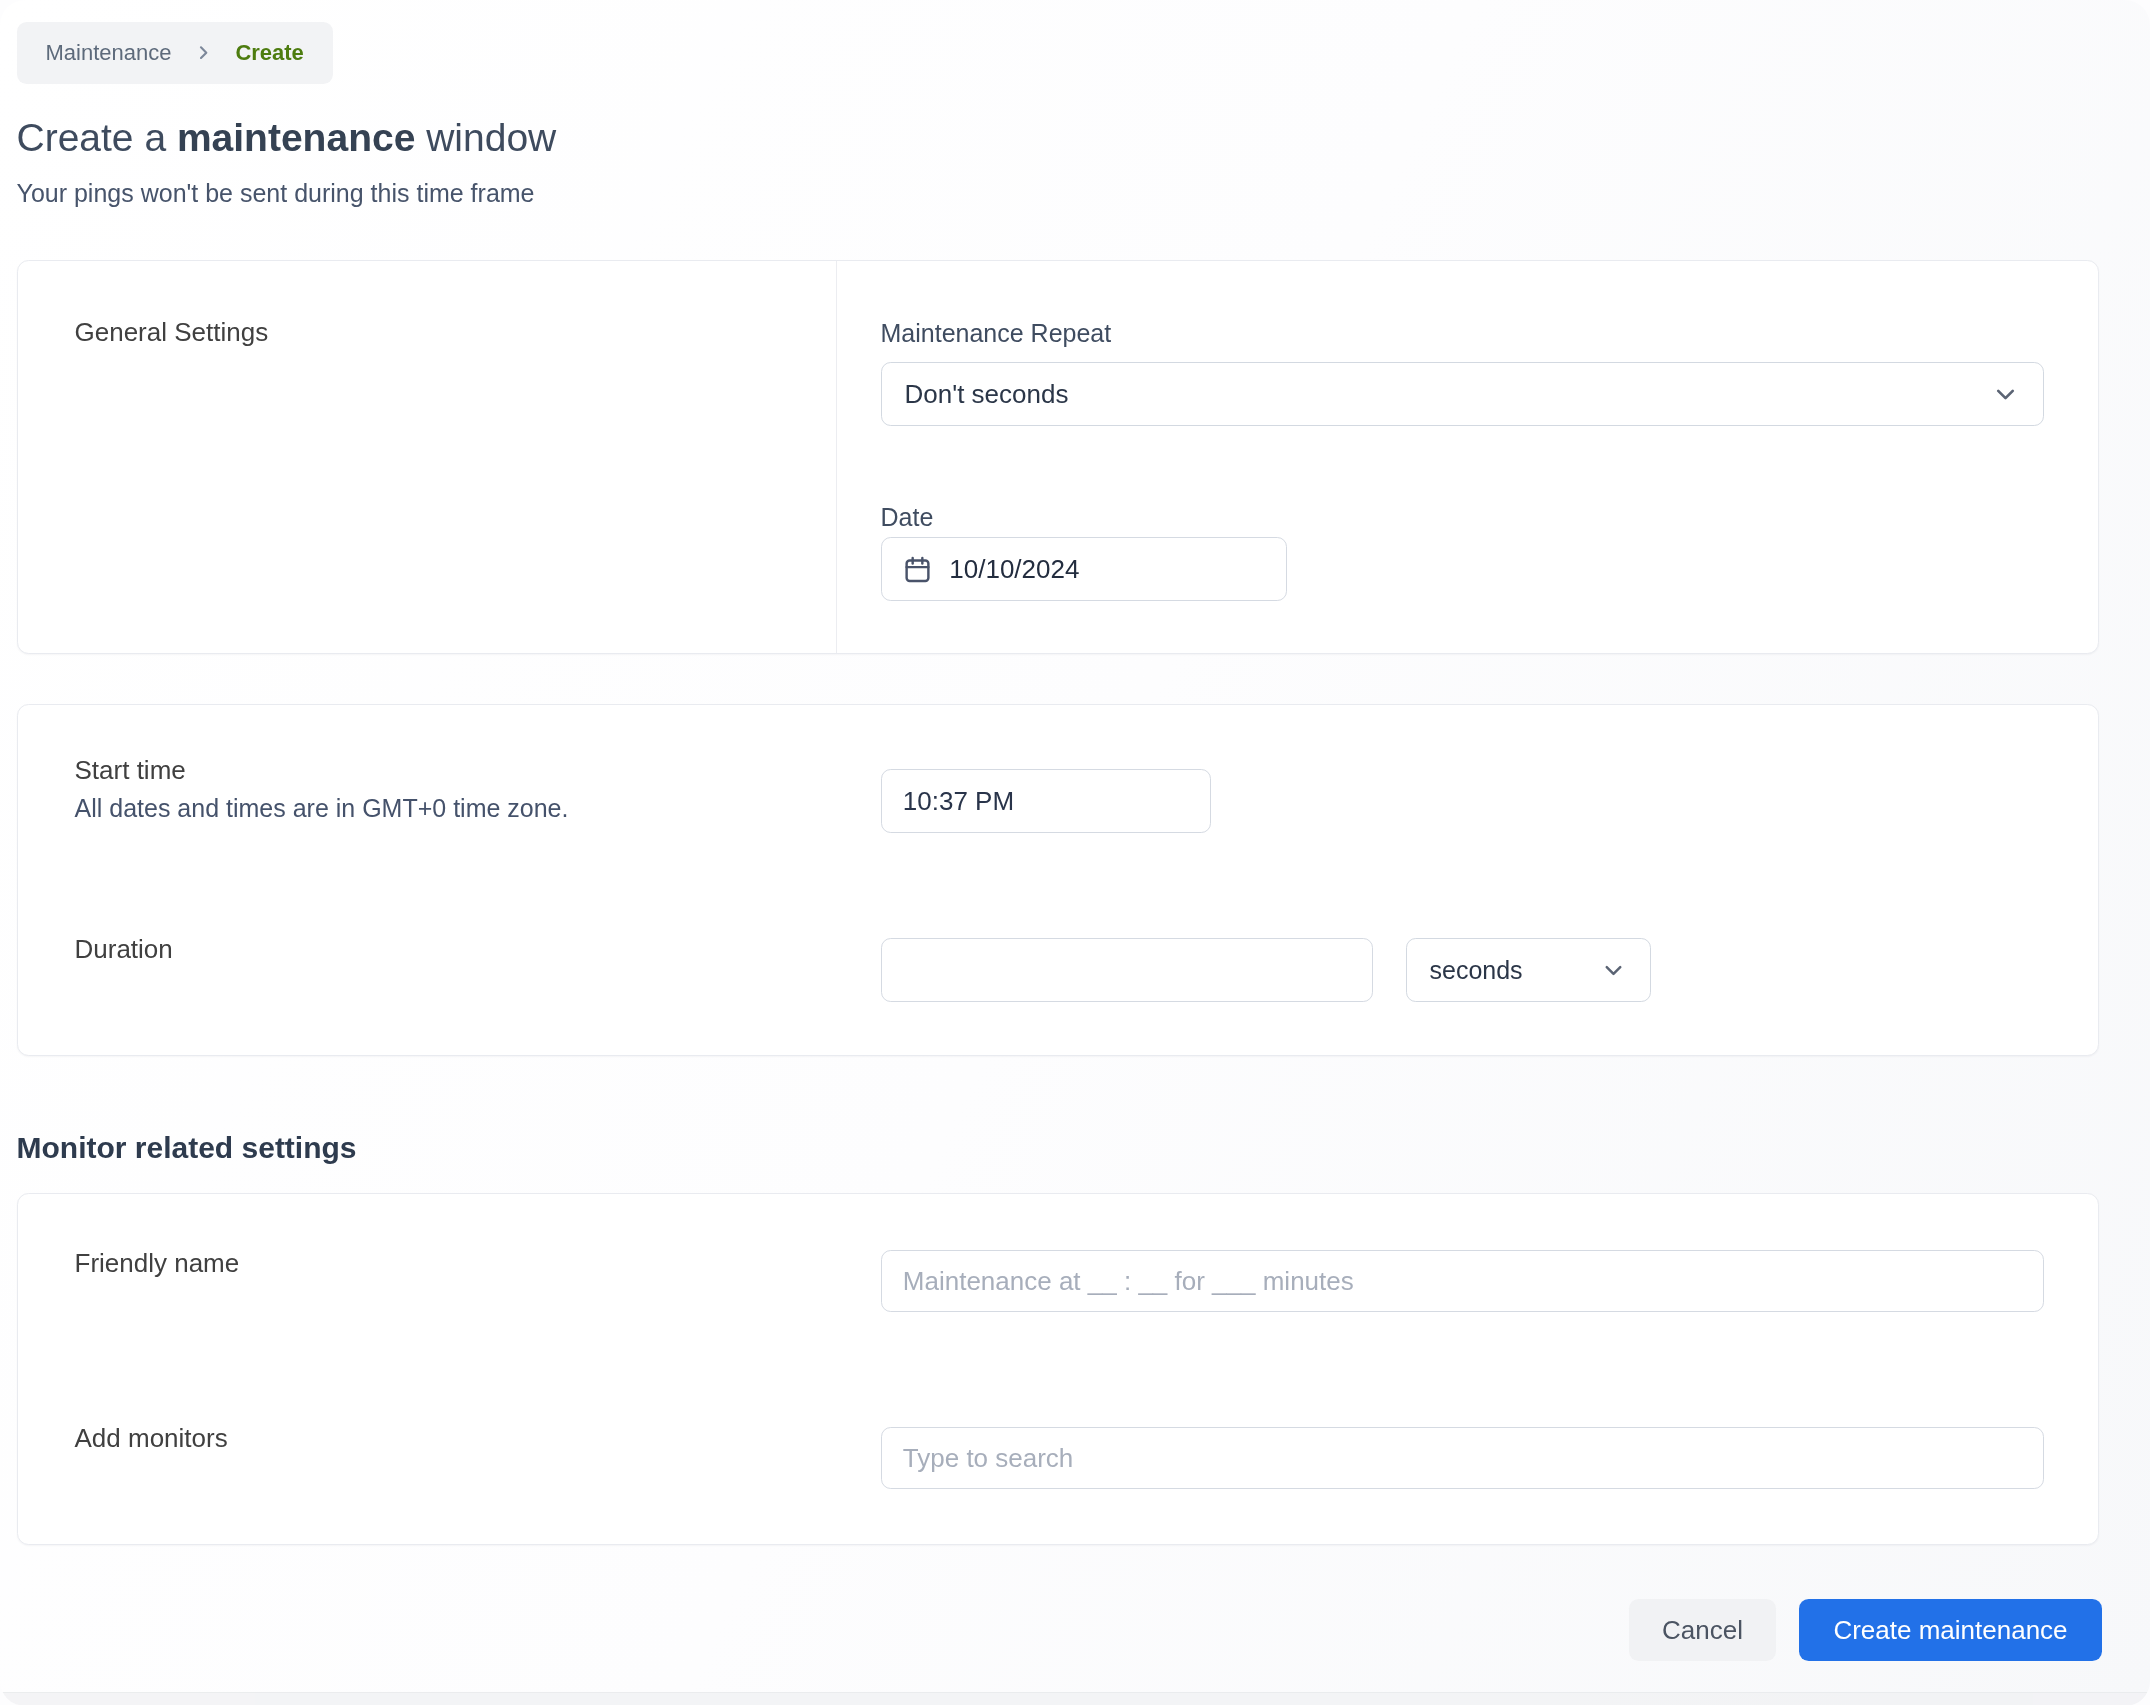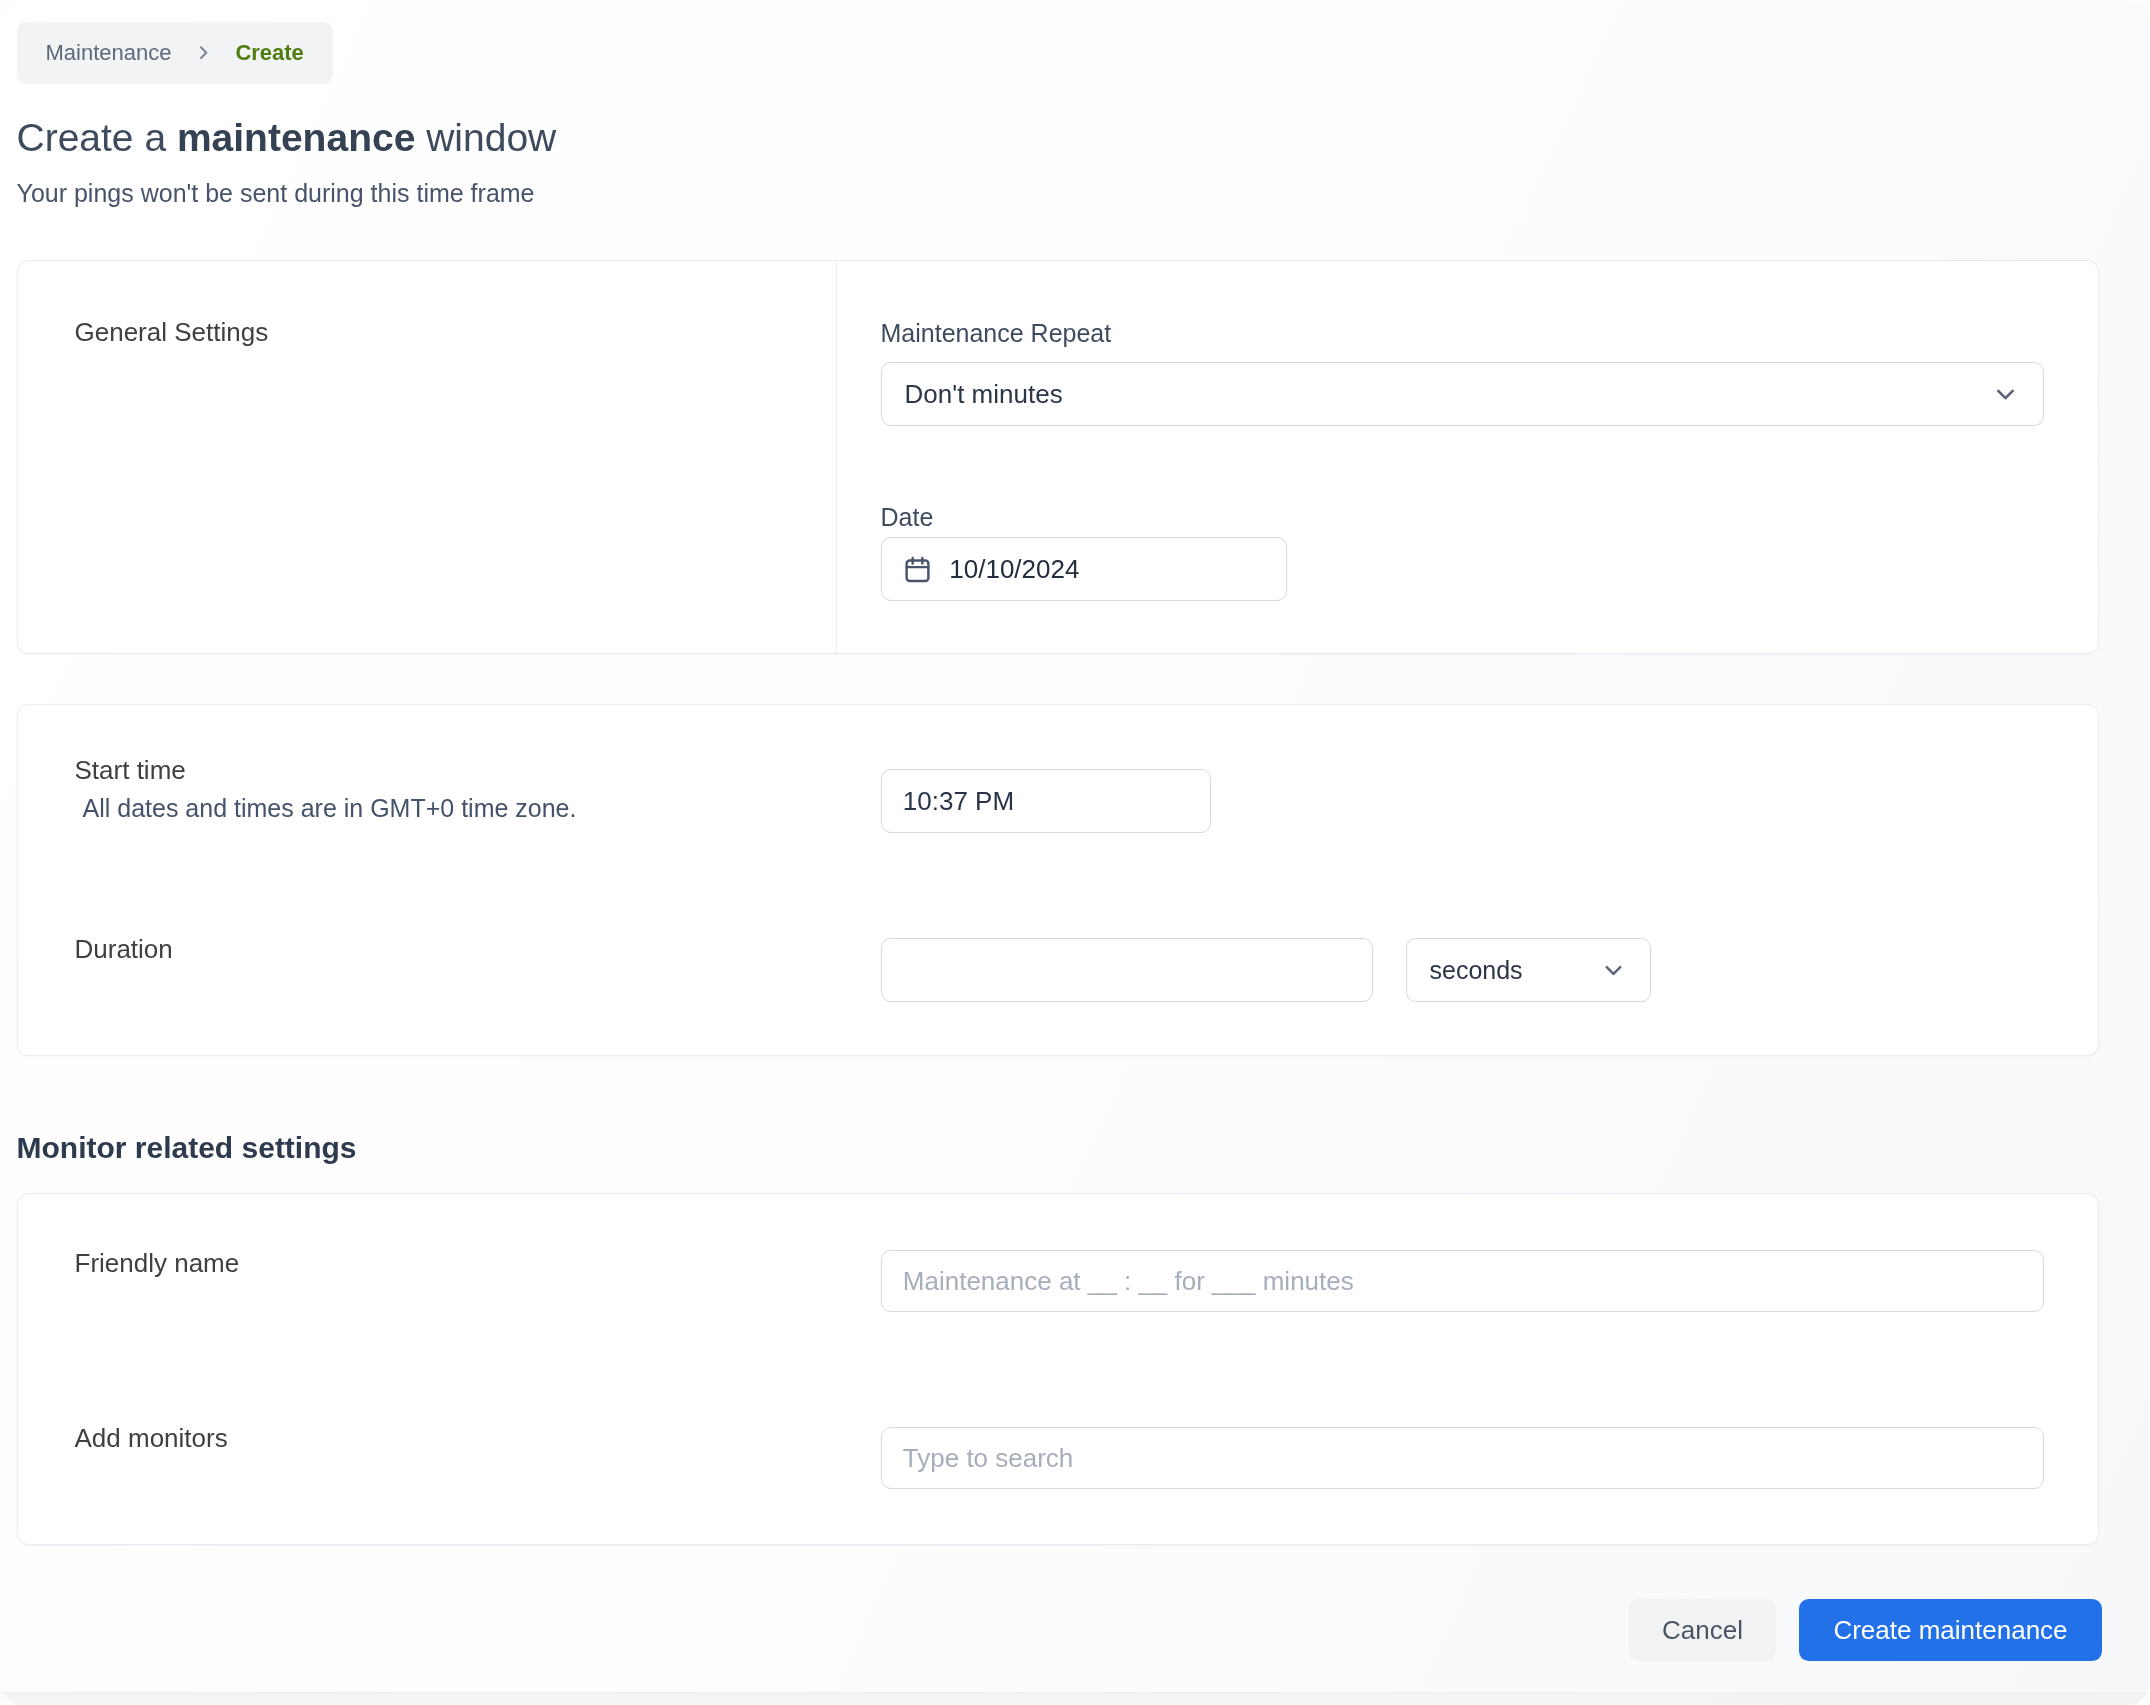--- a/index.html
+++ b/index.html
@@ -24,21 +24,21 @@
   .card{position:absolute;left:16.5px;width:2082px;background:#ffffff;
       border:1px solid #e9ebf0;border-radius:11.6px;box-sizing:border-box;
       box-shadow:0 1px 1.9px rgba(16,24,40,.04);}
   .card-1{top:260px;height:394px;}
   .card-2{top:704px;height:352px;}
   .card-3{top:1193px;height:352px;}
   .v-divider{position:absolute;left:818px;top:0;bottom:0;width:1px;background:#ecedf1;}
 
   .section-title{position:absolute;font-size:26px;font-weight:normal;color:#404040;}
   .f-label{position:absolute;font-size:25px;color:#3f4c60;}
-  .hint{position:absolute;font-size:25px;color:#45526b;margin-left:8px;}
+  .hint{position:absolute;font-size:25px;color:#45526b;}
 
   .selectbox{position:absolute;display:flex;align-items:center;justify-content:space-between;
       background:#fff;border:1px solid #d3d9e1;border-radius:9.7px;box-sizing:border-box;
       padding:0 23px 0 23px;font-size:26px;color:#2b3648;cursor:pointer;}
   .selectbox .chev{display:flex;align-items:center;}
 
   .textfield{position:absolute;background:#fff;border:1px solid #d5dae2;border-radius:9.7px;
       box-sizing:border-box;font-size:26px;color:#29344a;padding:0 21.3px;outline:none;
       font-family:"Liberation Sans",sans-serif;}
   .textfield::placeholder{color:#a7aebb;opacity:1;}
@@ -79,21 +79,21 @@
 
   <h1 class="page-title"><span>Create a </span><span class="em">maintenance</span><span> window</span></h1>
   <div class="page-subtitle">Your pings won't be sent during this time frame</div>
 
   <section class="card card-1">
     <div class="v-divider"></div>
     <div class="section-title" style="left:57px;top:56px;">General Settings</div>
 
     <div class="f-label" style="left:863px;top:58px;">Maintenance Repeat</div>
     <div class="selectbox" style="left:863px;top:101px;width:1163px;height:64px;">
-      <span>Don't minutes</span>
+      <span>Don't seconds</span>
       <span class="chev">
         <svg width="29" height="29" viewBox="0 0 24 24" fill="none" stroke="#5b6474" stroke-width="2.2" stroke-linecap="round" stroke-linejoin="round">
           <polyline points="6 9 12 15 18 9"></polyline>
         </svg>
       </span>
     </div>
 
     <div class="f-label" style="left:863px;top:242px;">Date</div>
     <div class="datefield" style="left:863px;top:276px;width:406px;height:64px;">
       <span>

